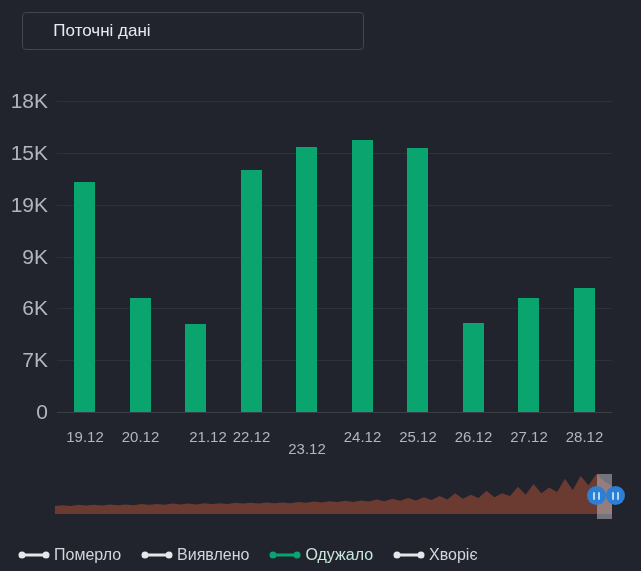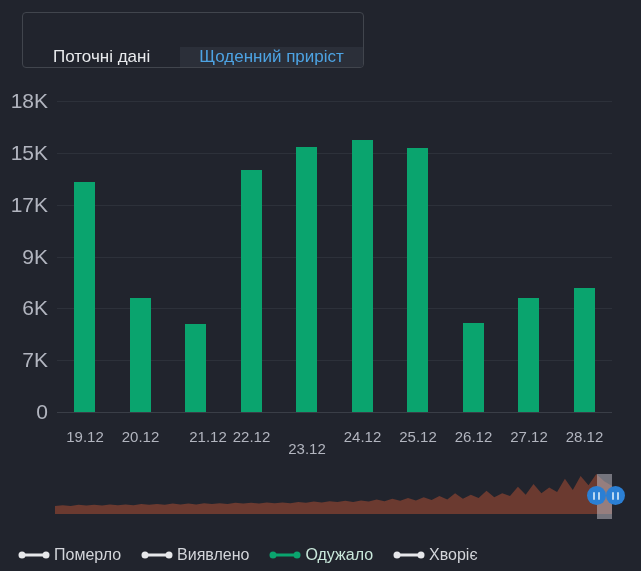--- a/index.html
+++ b/index.html
@@ -5,23 +5,23 @@
   html,body{margin:0;padding:0;background:var(--background,#21242d);}
   body{
     width:641px;height:571px;overflow:hidden;position:relative;
     font-family:"Liberation Sans","DejaVu Sans",sans-serif;
     -webkit-font-smoothing:antialiased;
   }
   .app{position:absolute;inset:0;background:var(--background,#21242d);}
 
   
   .tabs{
-    position:absolute;left:22px;top:12px;width:342px;height:56px;
+    position:absolute;left:22px;top:12px;width:342px;height:38px;
     display:flex;border:1px solid var(--tab-border,#41454d);
-    border-radius:4px;overflow:hidden;box-sizing:border-box;align-items:flex-end;
+    border-radius:4px;overflow:hidden;box-sizing:border-box;
   }
   .tab{
     display:flex;align-items:center;justify-content:center;
     font-size:17px;color:var(--tab-text,#e8eaed);cursor:pointer;white-space:nowrap;
   }
   .tab-left{width:158px;}
   .tab-right{width:184px;}
   .tab.active{background:var(--tab-active-bg,#2b2f39);color:var(--accent-blue,#4da3e3);}
 
   
@@ -69,39 +69,38 @@
   .legend-item.active .legend-label{color:var(--legend-active-text,#c9e8db);}
   .marker{display:block;}
 </style>
 </head>
 <body>
 
 <div class="app">
 
   <div class="tabs">
     <div class="tab tab-left">Поточні дані</div>
-    <div class="tab tab-right active">Щоденний приріст</div>
   </div>
 
   <div class="chart">
     <div id="gridlines">
         <div class="gridline zero" style="top: 412px;"></div>
         <div class="gridline" style="top: 360.167px;"></div>
         <div class="gridline" style="top: 308.333px;"></div>
         <div class="gridline" style="top: 256.5px;"></div>
         <div class="gridline" style="top: 204.667px;"></div>
         <div class="gridline" style="top: 152.833px;"></div>
         <div class="gridline" style="top: 101px;"></div>
       </div>
     <div id="ylabels">
         <div class="ylabel" style="top: 403px;">0</div>
         <div class="ylabel" style="top: 351.167px;">7K</div>
         <div class="ylabel" style="top: 299.333px;">6K</div>
         <div class="ylabel" style="top: 247.5px;">9K</div>
-        <div class="ylabel" style="top: 195.667px;">17K</div>
+        <div class="ylabel" style="top: 195.667px;">19K</div>
         <div class="ylabel" style="top: 143.833px;">15K</div>
         <div class="ylabel" style="top: 92px;">18K</div>
       </div>
     <div id="bars">
         <div class="bar" style="left: 74.25px; top: 182.206px; height: 229.794px; background: rgb(10, 164, 110);"></div>
         <div class="bar" style="left: 129.75px; top: 297.967px; height: 114.033px; background: rgb(10, 164, 110);"></div>
         <div class="bar" style="left: 185.25px; top: 323.883px; height: 88.1167px; background: rgb(10, 164, 110);"></div>
         <div class="bar" style="left: 240.75px; top: 170.111px; height: 241.889px; background: rgb(10, 164, 110);"></div>
         <div class="bar" style="left: 296.25px; top: 146.786px; height: 265.214px; background: rgb(10, 164, 110);"></div>
         <div class="bar" style="left: 351.75px; top: 139.875px; height: 272.125px; background: rgb(10, 164, 110);"></div>

